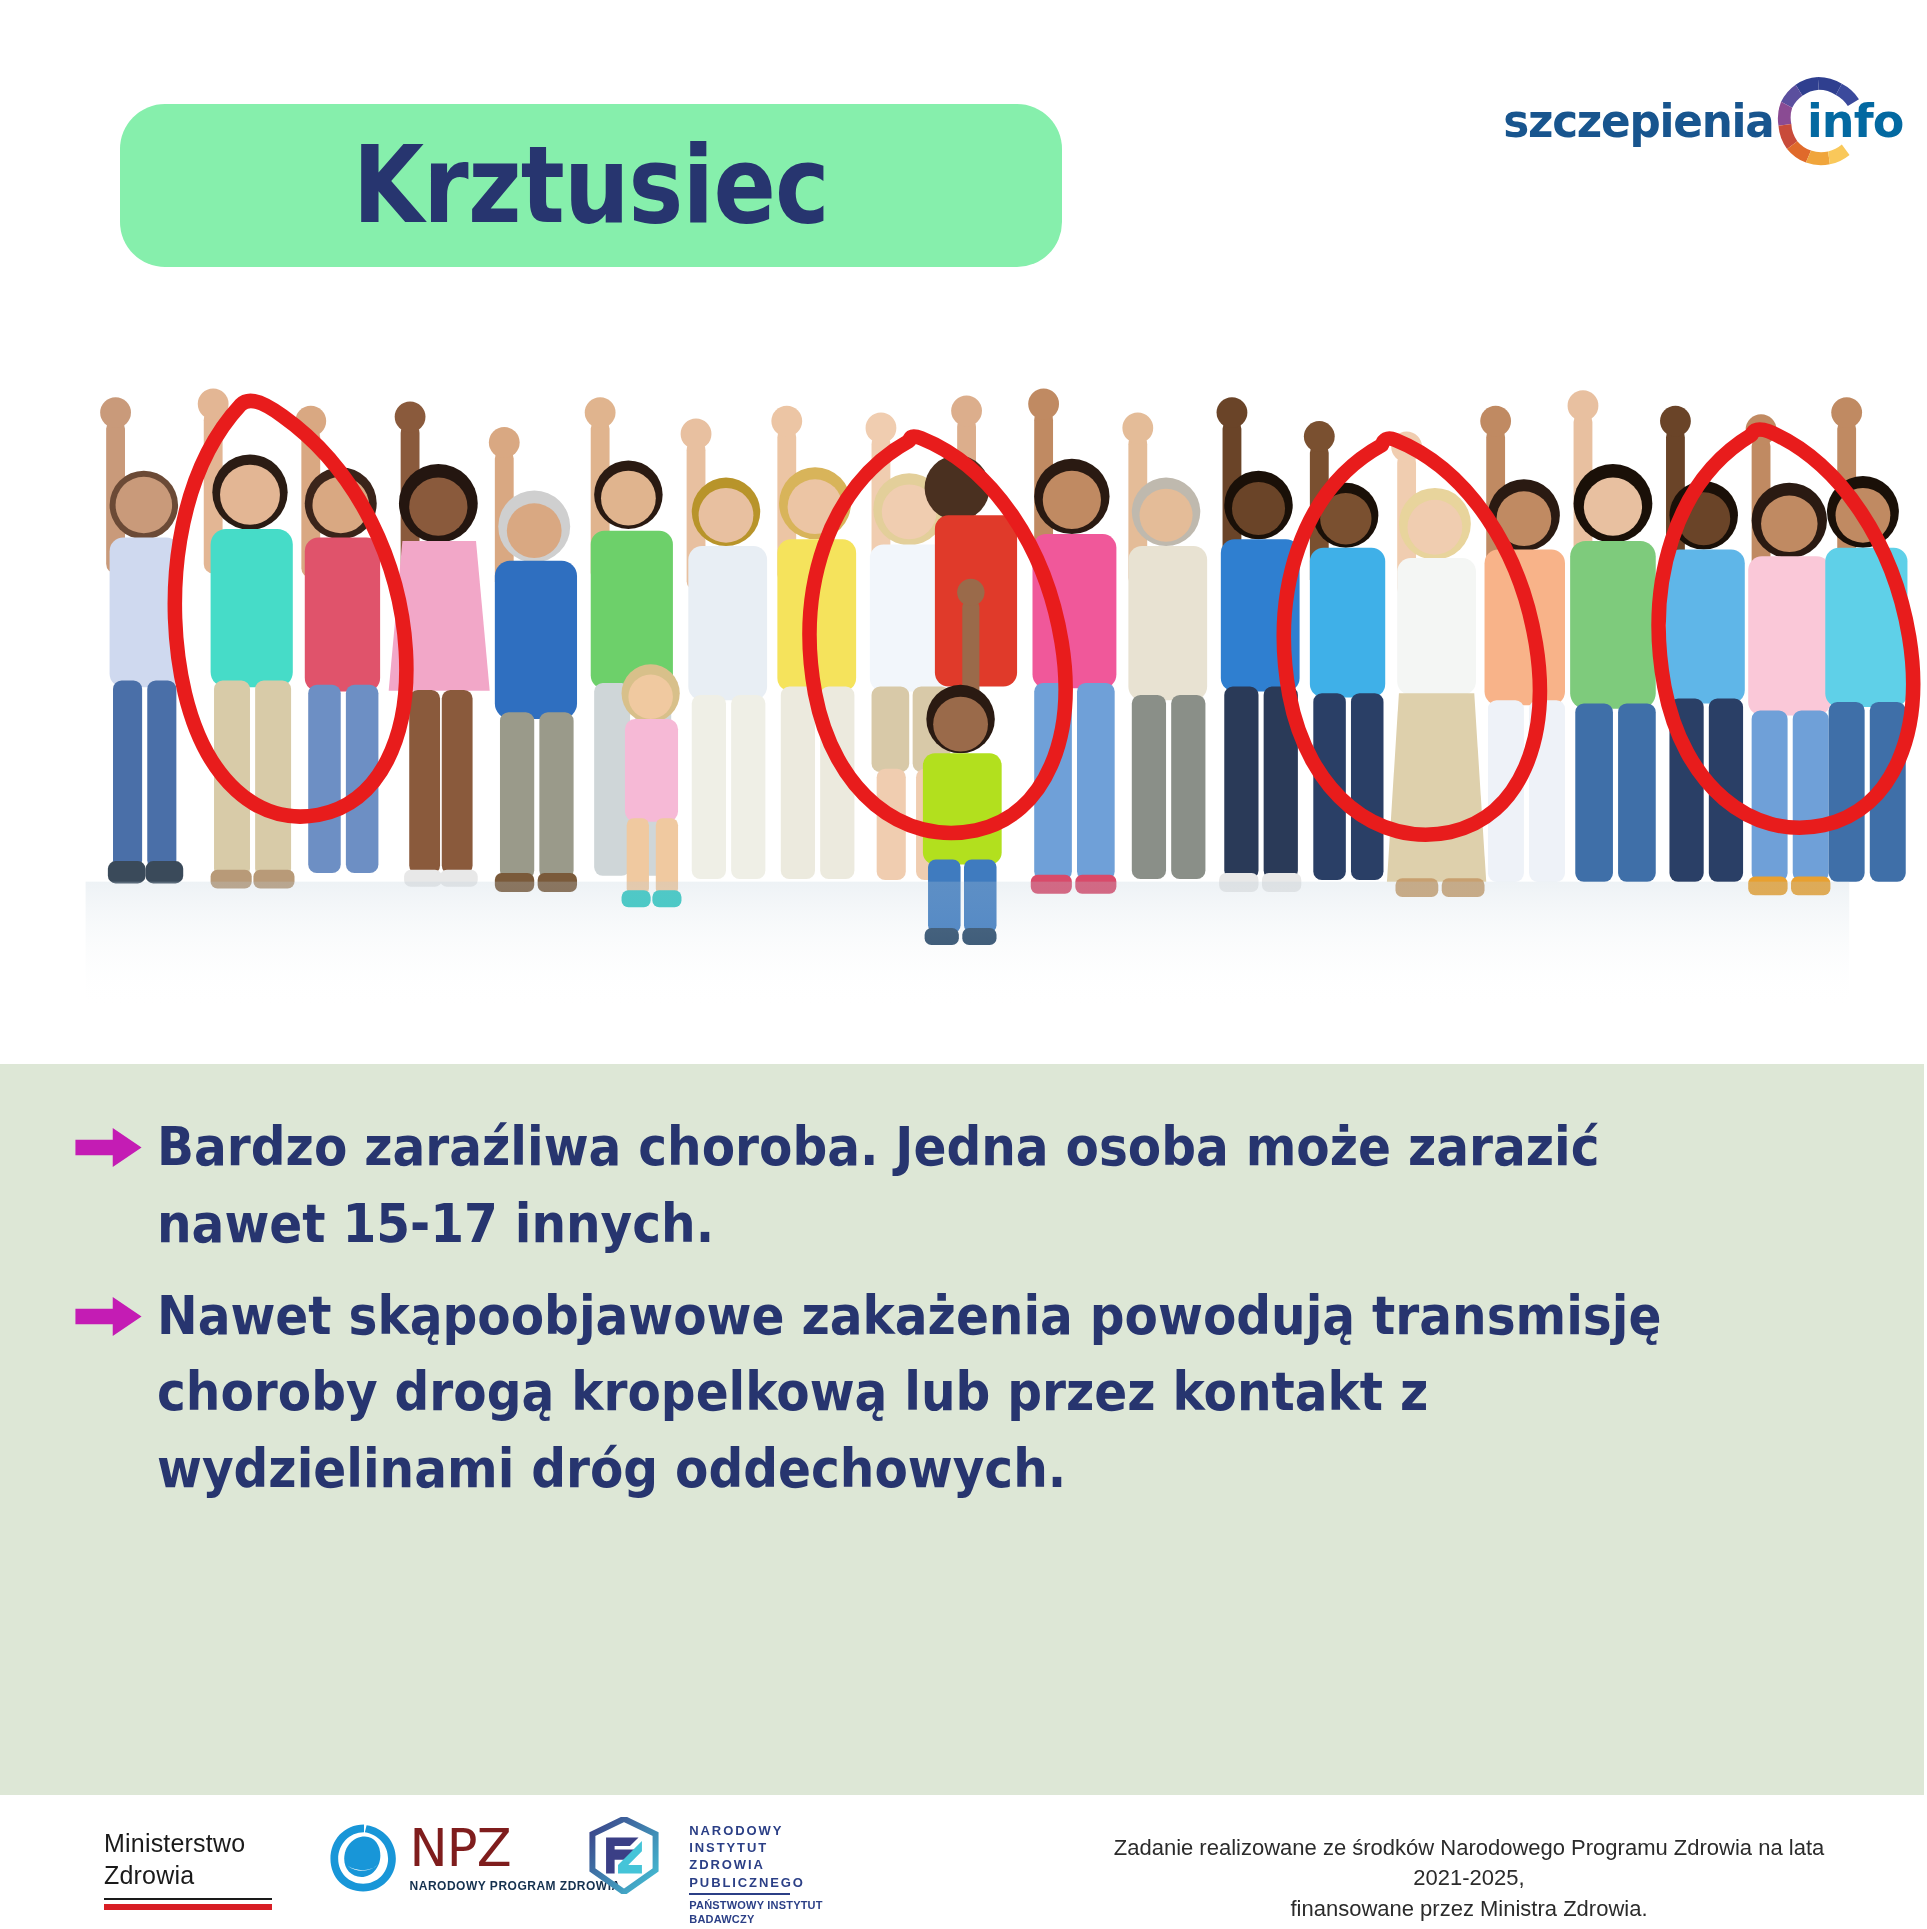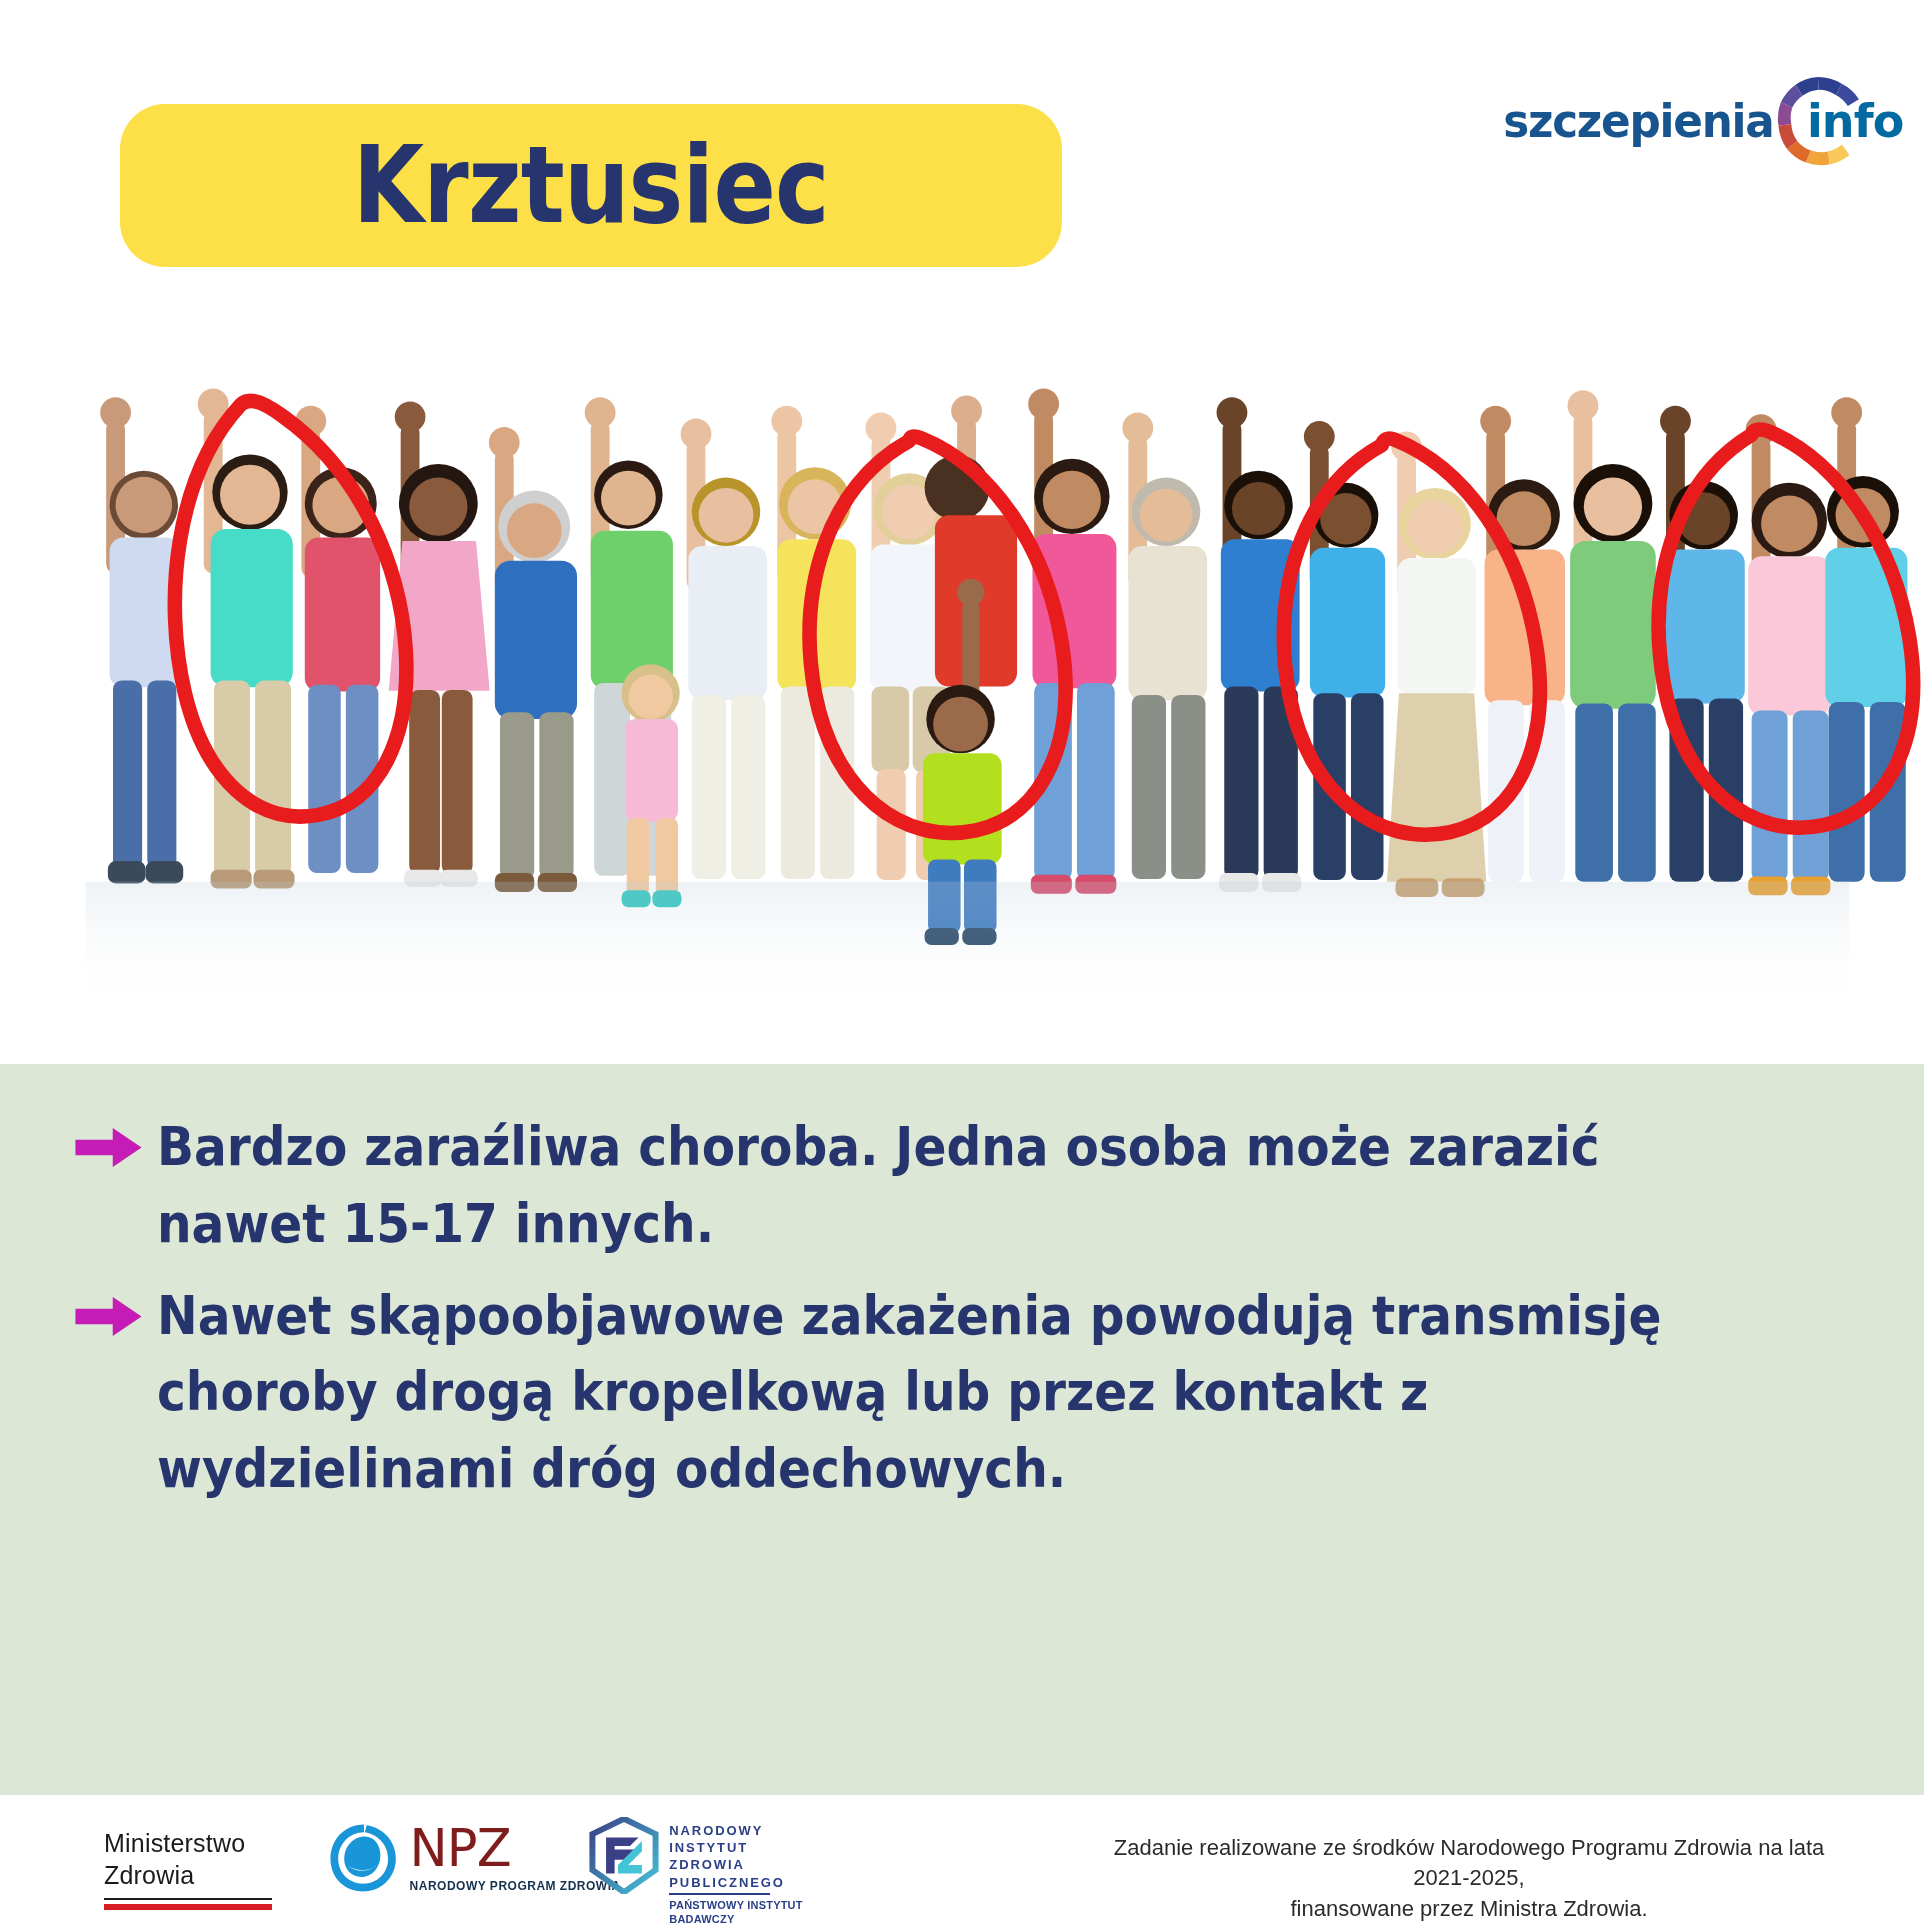--- a/index.html
+++ b/index.html
@@ -21,21 +21,21 @@
     left: 0; top: 0;
     width: 1928px;
     height: 291px;
   }
   #title-banner {
     position: absolute;
     left: 120px;
     top: 104px;
     width: 942px;
     height: 163px;
-    background: #fde047;
+    background: #86efac;
     border-radius: 45px;
     display: flex;
     align-items: center;
     justify-content: center;
   }
   #title-text {
     font-family: "DejaVu Sans", sans-serif;
     font-weight: bold;
     font-size: 107px;
     letter-spacing: -0.9px;
@@ -204,20 +204,21 @@
     margin-top: 4.3px;
   }
 
   
   #pzh-logo {
     position: absolute;
     left: 589px;
     top: 22px;
     display: flex;
     align-items: flex-start;
+    gap: 20px;
   }
   #pzh-mark { width: 70px; height: 77px; flex: 0 0 auto; }
   #pzh-right { margin-left: 10.3px; padding-top: 5.1px; }
   .pzh-line {
     font-family: "Liberation Sans", sans-serif;
     font-weight: bold;
     font-size: 13px;
     color: #2b3f86;
     letter-spacing: 1.9px;
     line-height: 1.32;

